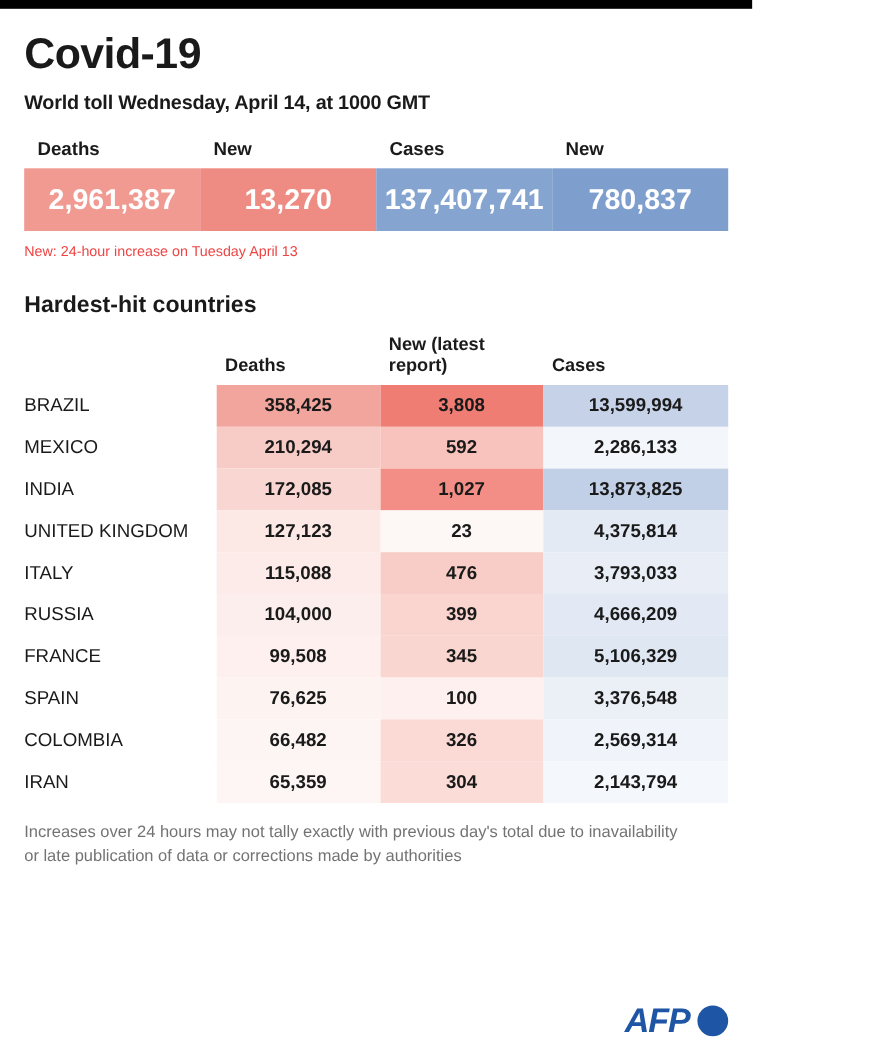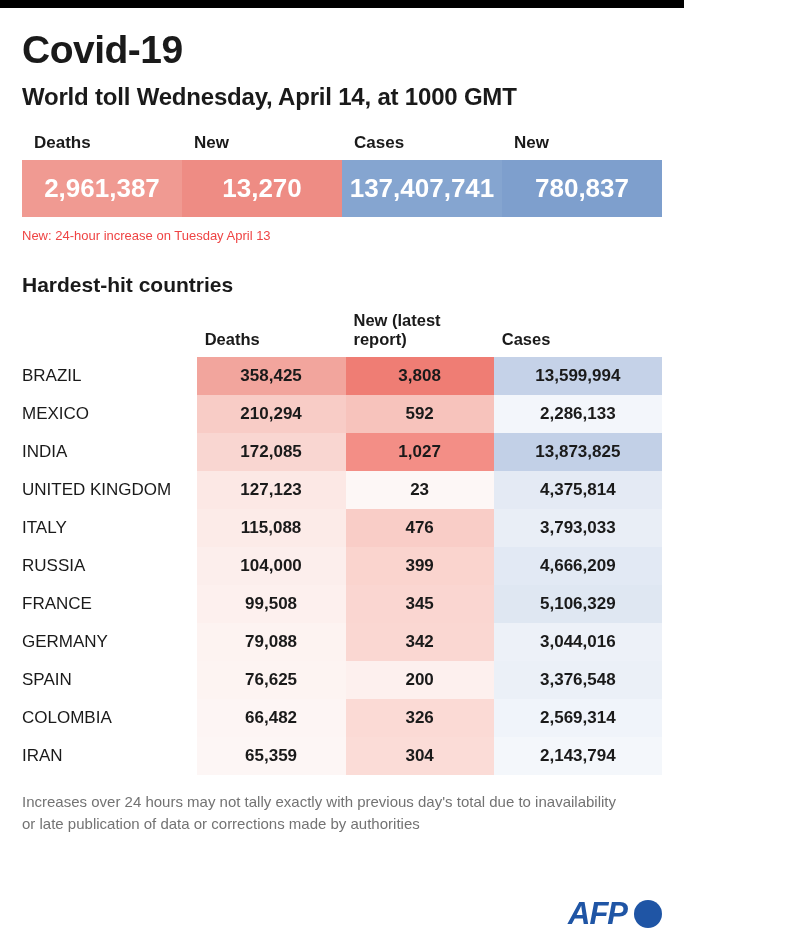--- a/index.html
+++ b/index.html
@@ -25,21 +25,21 @@
     padding: 0 22px;
   }
   .title {
     font-size: 39px;
     font-weight: bold;
     letter-spacing: -0.5px;
     margin: 22px 0 0 0;
     line-height: 1.05;
   }
   .subtitle {
-    font-size: 24px;
+    font-size: 18px;
     font-weight: bold;
     margin: 12px 0 0 0;
     letter-spacing: -0.2px;
   }
 
   
   .world {
     margin-top: 22px;
   }
   .world-headrow, .world-valrow {
@@ -110,21 +110,21 @@
   
   .footer {
     margin-top: 16px;
     font-size: 15px;
     line-height: 1.45;
     color: #737373;
   }
   .afp {
     position: absolute;
     right: 22px;
-    bottom: 14px;
+    bottom: 0;
     display: flex;
     align-items: center;
     gap: 7px;
   }
   .afp-text {
     font-size: 31px;
     font-weight: bold;
     font-style: italic;
     color: #1f55a5;
     letter-spacing: -1px;
@@ -212,29 +212,23 @@
             <td class="num" style="background: rgb(250, 212, 206);">399</td>
             <td class="num" style="background: rgb(226, 233, 244);">4,666,209</td>
           </tr>
           <tr>
             <td class="country">FRANCE</td>
             <td class="num" style="background: rgb(253, 240, 238);">99,508</td>
             <td class="num" style="background: rgb(250, 214, 209);">345</td>
             <td class="num" style="background: rgb(223, 231, 242);">5,106,329</td>
           </tr>
           <tr>
-            <td class="country">GERMANY</td>
-            <td class="num" style="background: rgb(253, 243, 241);">79,088</td>
-            <td class="num" style="background: rgb(250, 215, 210);">342</td>
-            <td class="num" style="background: rgb(237, 241, 248);">3,044,016</td>
-          </tr>
-          <tr>
             <td class="country">SPAIN</td>
             <td class="num" style="background: rgb(253, 244, 242);">76,625</td>
-            <td class="num" style="background: rgb(253, 240, 238);">200</td>
+            <td class="num" style="background: rgb(253, 240, 238);">100</td>
             <td class="num" style="background: rgb(235, 240, 247);">3,376,548</td>
           </tr>
           <tr>
             <td class="country">COLOMBIA</td>
             <td class="num" style="background: rgb(253, 245, 244);">66,482</td>
             <td class="num" style="background: rgb(251, 218, 213);">326</td>
             <td class="num" style="background: rgb(240, 244, 250);">2,569,314</td>
           </tr>
           <tr>
             <td class="country">IRAN</td>

